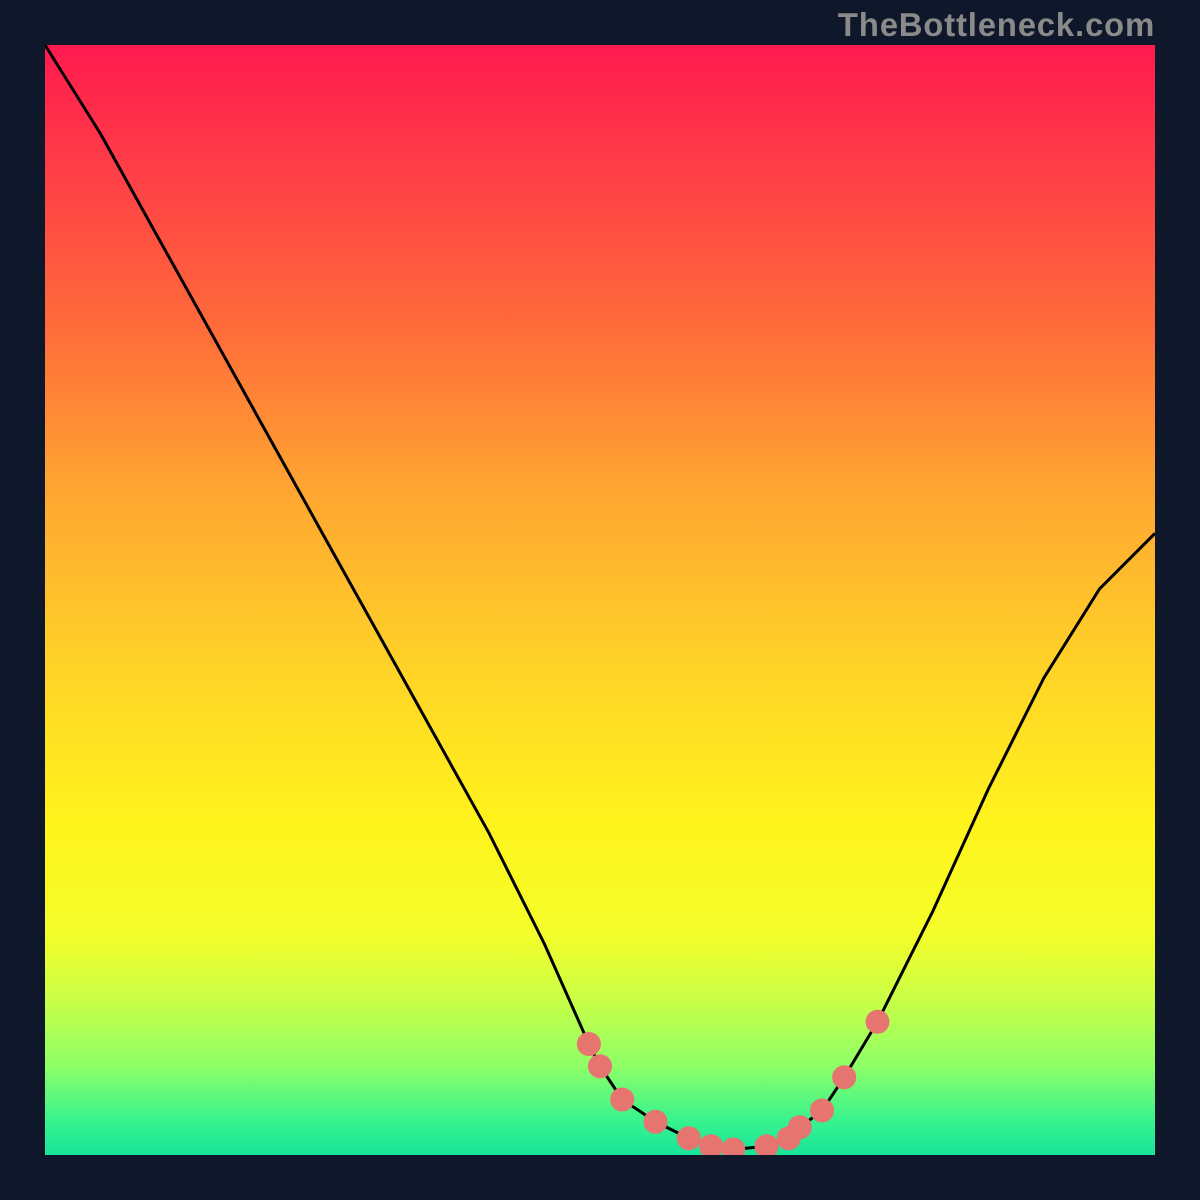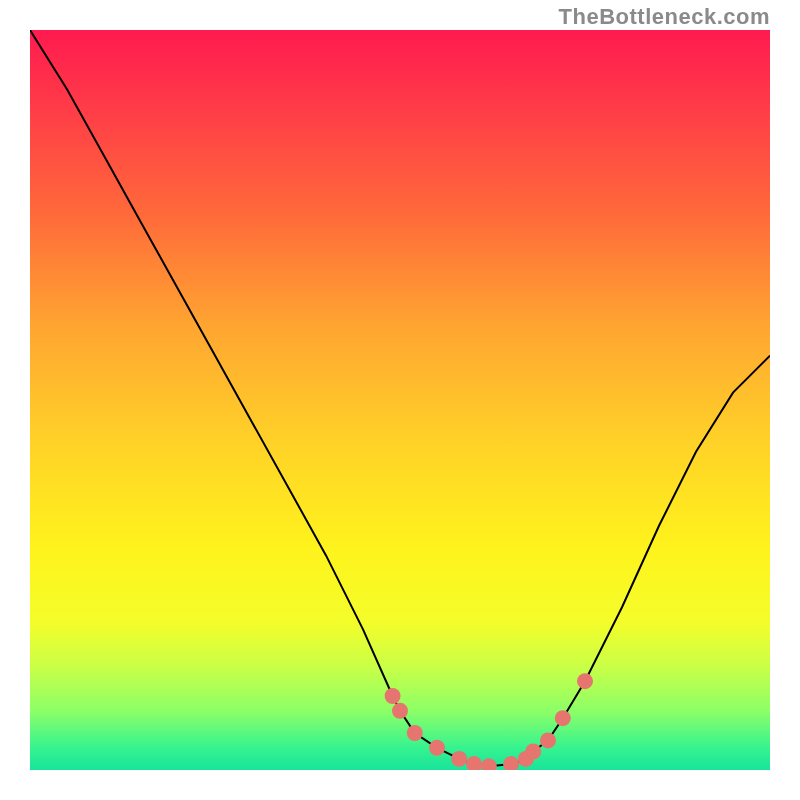--- a/index.html
+++ b/index.html
@@ -9,21 +9,21 @@
     height: 800px;
     background: #000;
     overflow: hidden;
   }
   .frame {
     position: absolute;
     top: 0;
     left: 0;
     width: 800px;
     height: 800px;
-    background: #ffffff;
+    background: #0f172a;
   }
   .plot-area {
     position: absolute;
     top: 30px;
     left: 30px;
     width: 740px;
     height: 740px;
     background: linear-gradient(to bottom,
       #ff1a4f 0%,
       #ff3a48 10%,

